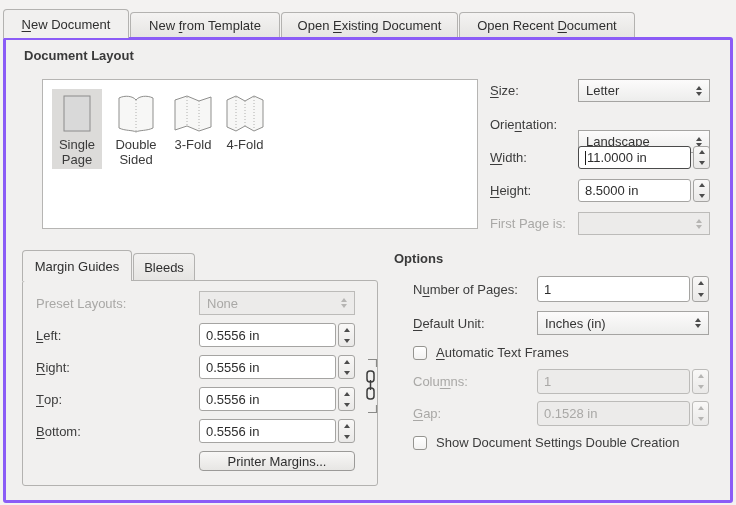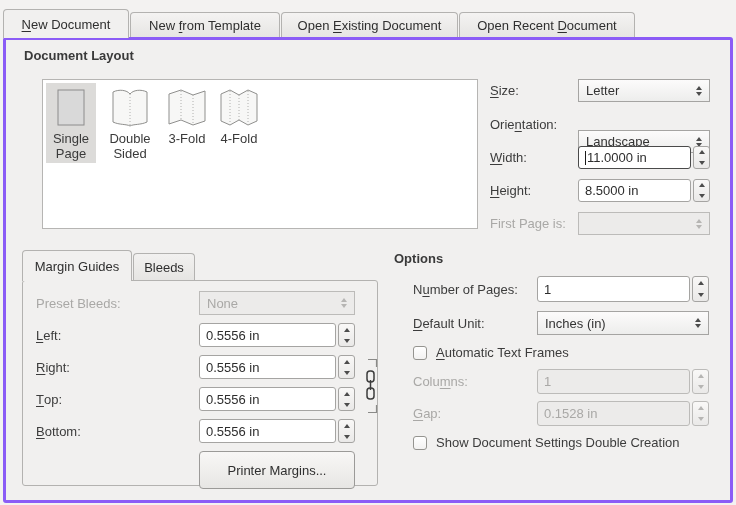--- a/index.html
+++ b/index.html
@@ -9,21 +9,21 @@
   .tab{position:absolute;box-sizing:border-box;border:1px solid #b3b2b0;border-bottom:none;border-radius:4px 4px 0 0;
        background:linear-gradient(#f4f3f2,#e6e5e3);display:flex;align-items:center;justify-content:center;
        font-size:13px;color:#2f2f2f;cursor:default;}
   .tab.active{background:#f1f0ef;z-index:6;}
   
   .panel{position:absolute;left:3px;top:37px;width:724px;height:460px;background:#f1f0ef;
          border:3px solid #8b5cf6;border-radius:3px;z-index:1;}
   .group-title{position:absolute;font-size:13px;font-weight:bold;color:#3a3a3a;}
   
   .listbox{position:absolute;left:36px;top:39px;width:436px;height:150px;background:#ffffff;
-           border:1px solid #b6b5b3;box-sizing:border-box;display:flex;align-items:flex-start;padding:3px;gap:4px;}
+           border:1px solid #b6b5b3;box-sizing:border-box;display:flex;align-items:flex-start;padding:9px;gap:4px;}
   .layout-item{display:flex;flex-direction:column;align-items:center;padding:2px 1px;
                font-size:13px;line-height:15px;text-align:center;color:#3a3a3a;}
   .layout-item.selected{background:#dcdbd9;}
   .icon-box{height:46px;display:flex;align-items:center;justify-content:center;}
   
   .flabel{position:absolute;font-size:13px;color:#3c3c3c;display:flex;align-items:center;}
   .flabel.dis{color:#a9a8a6;}
   .mn{text-decoration:underline;text-underline-offset:2px;}
   .combo{position:absolute;box-sizing:border-box;border:1px solid #a5a4a2;border-radius:0;
          background:linear-gradient(#fcfbfb,#ededec);display:flex;align-items:center;
@@ -180,21 +180,21 @@
   </div>
 
   <div class="itab active" style="left:16px;top:210px;width:110px;height:31px;">
     <span>Margin Guides</span>
   </div>
   <div class="itab" style="left:127px;top:213px;width:62px;height:27px;">
     <span>Bleeds</span>
   </div>
   <div class="frame"></div>
 
-  <div class="flabel dis z3" style="left:30px;top:251px;height:24px;">Preset Bleeds:</div>
+  <div class="flabel dis z3" style="left:30px;top:251px;height:24px;">Preset Layouts:</div>
   <div class="combo dis z3" style="left:193px;top:251px;width:156px;height:24px;">
     <span>None</span>
     <span class="combo-arrows">
         <i class="tu"></i>
         <i class="td"></i>
       </span>
   </div>
 
   <div class="flabel z3" style="left:30px;top:283px;height:24px;"><span class="mn">L</span>eft:</div>
   <div class="spin z3" style="left:193px;top:283px;width:156px;height:24px;">
@@ -259,21 +259,21 @@
   <div class="abs z3" style="left:352px;top:316px;width:24px;height:60px;">
     <svg width="24" height="60" viewBox="0 0 24 60">
       <path d="M10 3.5 H18.5 V11" fill="none" stroke="#8a8a88" stroke-width="1.2"></path>
       <path d="M18.5 49 V56.5 H10" fill="none" stroke="#8a8a88" stroke-width="1.2"></path>
       <rect x="9" y="15" width="7" height="11" rx="3" fill="none" stroke="#3c3c3c" stroke-width="1.5"></rect>
       <rect x="9" y="32" width="7" height="11" rx="3" fill="none" stroke="#3c3c3c" stroke-width="1.5"></rect>
       <line x1="12.5" y1="24" x2="12.5" y2="34" stroke="#3c3c3c" stroke-width="1.5"></line>
     </svg>
   </div>
 
-  <div class="btn z3" style="left:193px;top:411px;width:156px;height:38px;">
+  <div class="btn z3" style="left:193px;top:411px;width:156px;height:20px;">
     <span>Printer Margins...</span>
   </div>
 
   <div class="group-title" style="left:388px;top:211px;">Options</div>
 
   <div class="flabel" style="left:407px;top:236px;height:26px;">N<span class="mn">u</span>mber of Pages:</div>
   <div class="spin" style="left:531px;top:236px;width:172px;height:26px;">
     <div class="spin-field">
         <span>1</span>
       </div>

